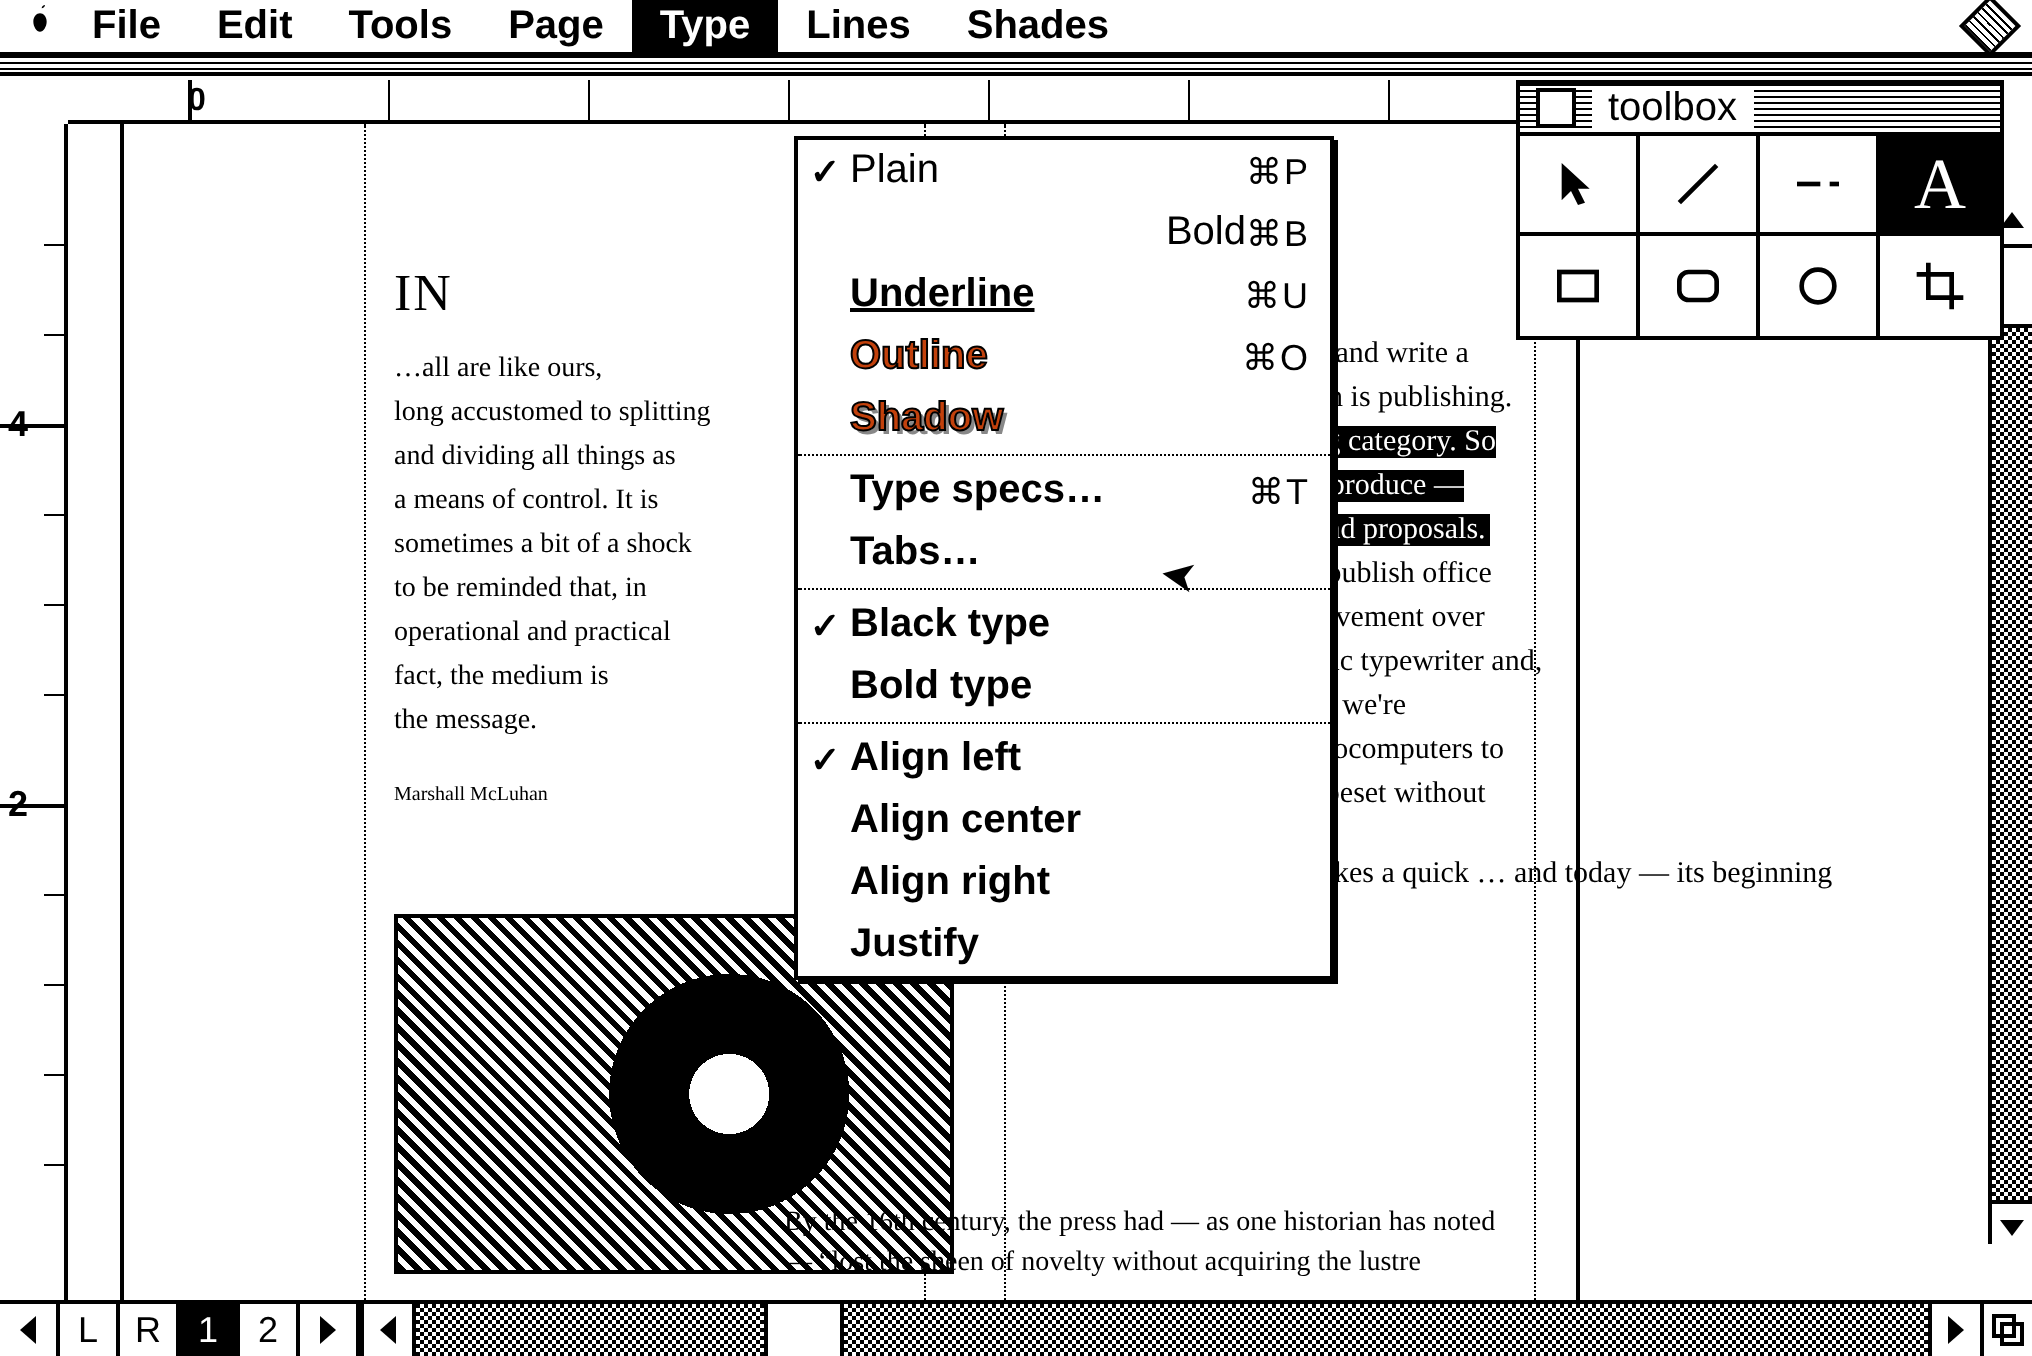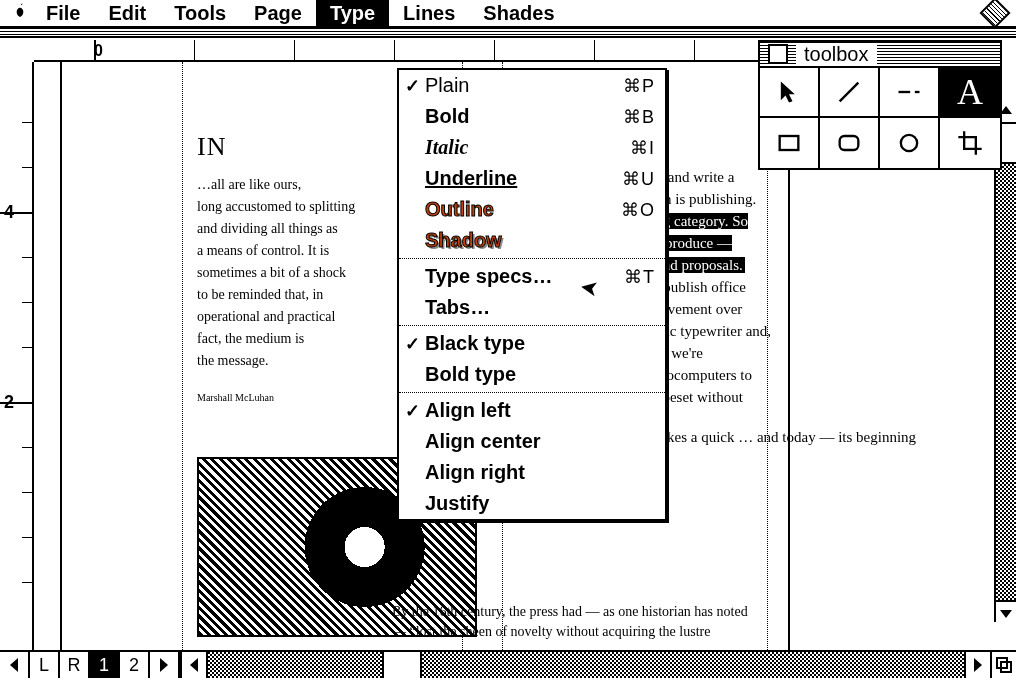--- a/index.html
+++ b/index.html
@@ -166,21 +166,21 @@
   left: 6px;
   font-size: 18px;
 }
 .dropdown .row .label { flex: 1; }
 .dropdown .row .shortcut { font-weight: normal; font-size: 18px; letter-spacing: 1px;}
 .dropdown .sep {
   border-top: 1px dotted #000;
   margin: 2px 0;
 }
 .style-plain { font-weight: normal !important; }
-.style-bold { font-weight: 700; }
+.style-bold { font-weight: 400; text-align: right; }
 .style-italic { font-style: italic; font-family: Georgia, serif; }
 .style-underline { text-decoration: underline; }
 .style-outline { -webkit-text-stroke: 1px #000; color: #c2410c; font-weight: 900;}
 .style-shadow { text-shadow: 2px 2px 0 #888; -webkit-text-stroke: 1px #000; color: #c2410c; font-weight: 900;}
 
 
 .toolbox {
   position: absolute;
   right: 14px;
   top: 40px;
@@ -393,24 +393,20 @@
     <div class="row">
       <span class="check">✓</span>
       <span class="label style-plain">Plain</span>
       <span class="shortcut">⌘P</span>
     </div>
     <div class="row">
       <span class="label style-bold">Bold</span>
       <span class="shortcut">⌘B</span>
     </div>
     <div class="row">
-      <span class="label style-italic">Italic</span>
-      <span class="shortcut">⌘I</span>
-    </div>
-    <div class="row">
       <span class="label style-underline">Underline</span>
       <span class="shortcut">⌘U</span>
     </div>
     <div class="row">
       <span class="label style-outline">Outline</span>
       <span class="shortcut">⌘O</span>
     </div>
     <div class="row">
       <span class="label style-shadow">Shadow</span>
       <span class="shortcut"></span>

